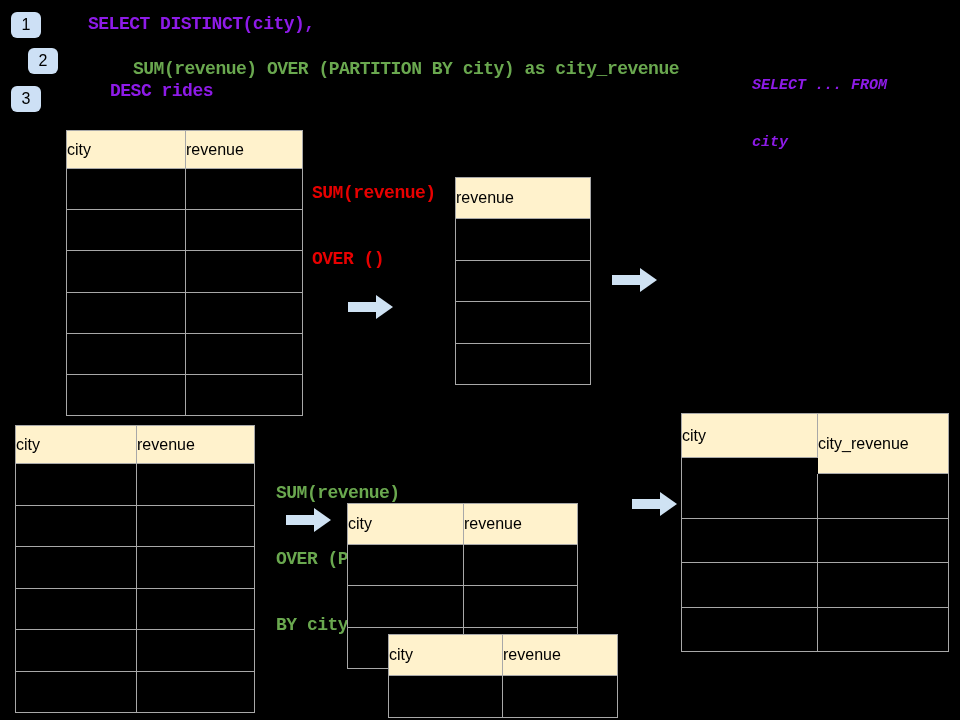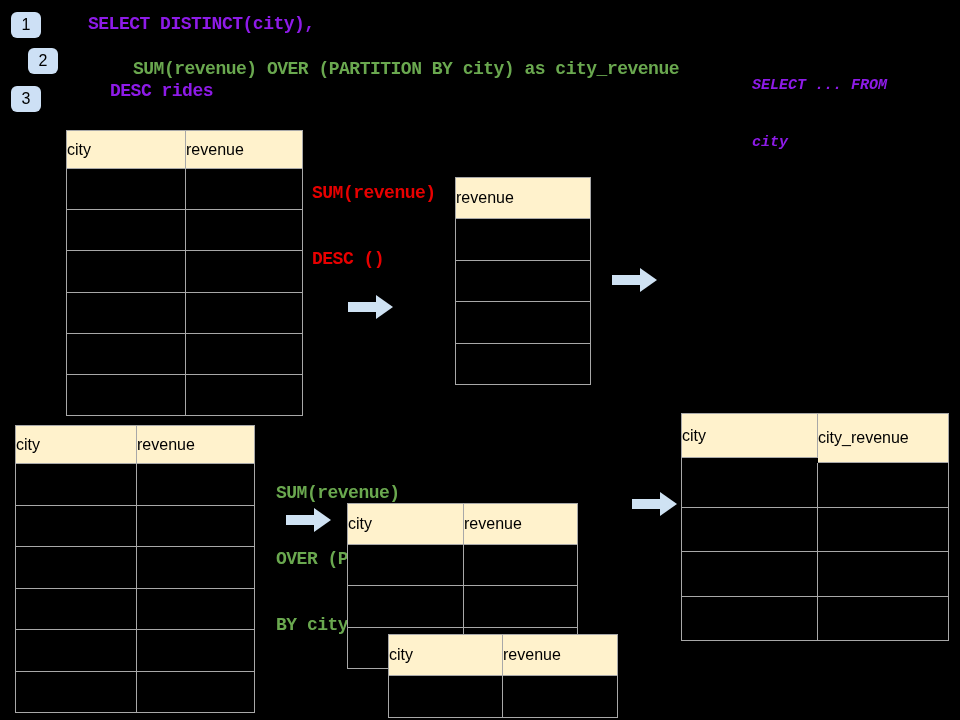--- a/index.html
+++ b/index.html
@@ -82,21 +82,21 @@
   <div class="code green" style="left:133px;top:58px;">SUM(revenue) OVER (PARTITION BY city) as city_revenue</div>
   <div class="code purple" style="left:110px;top:80px;">DESC rides</div>
 
   <div class="code small purple" style="left:752px;top:38px;font-style:italic;">
     <div>SELECT ... FROM</div>
     <div>city</div>
   </div>
 
   <div class="code red" style="left:312px;top:138px;">
     <div>SUM(revenue)</div>
-    <div>DESC ()</div>
+    <div>OVER ()</div>
   </div>
 
   <div class="code green" style="left:276px;top:438px;">
     <div>SUM(revenue)</div>
     <div>OVER (PARTITION</div>
     <div>BY city)</div>
   </div>
 
   <div class="tbl" style="left:66px;top:130px;width:236px;">
     <div class="row">
@@ -224,21 +224,21 @@
   </div>
 
   <div class="arrow" style="left:632px;top:492px;">
     <div class="shaft"></div>
       <div class="head"></div>
   </div>
 
   <div class="tbl" style="left:681px;top:413px;width:267px;">
     <div class="row">
       <div class="hcell" style="width:136px;height:44px;">city</div>
-      <div class="hcell" style="width:131px;height:49px;">city_revenue</div>
+      <div class="hcell" style="width:131px;height:60px;">city_revenue</div>
     </div>
     <div class="row">
         <div class="td" style="width:136px;height:44.5px;"></div>
         <div class="td" style="width:131px;height:44.5px;"></div>
       </div>
     <div class="row">
         <div class="td" style="width:136px;height:44.5px;"></div>
         <div class="td" style="width:131px;height:44.5px;"></div>
       </div>
     <div class="row">

